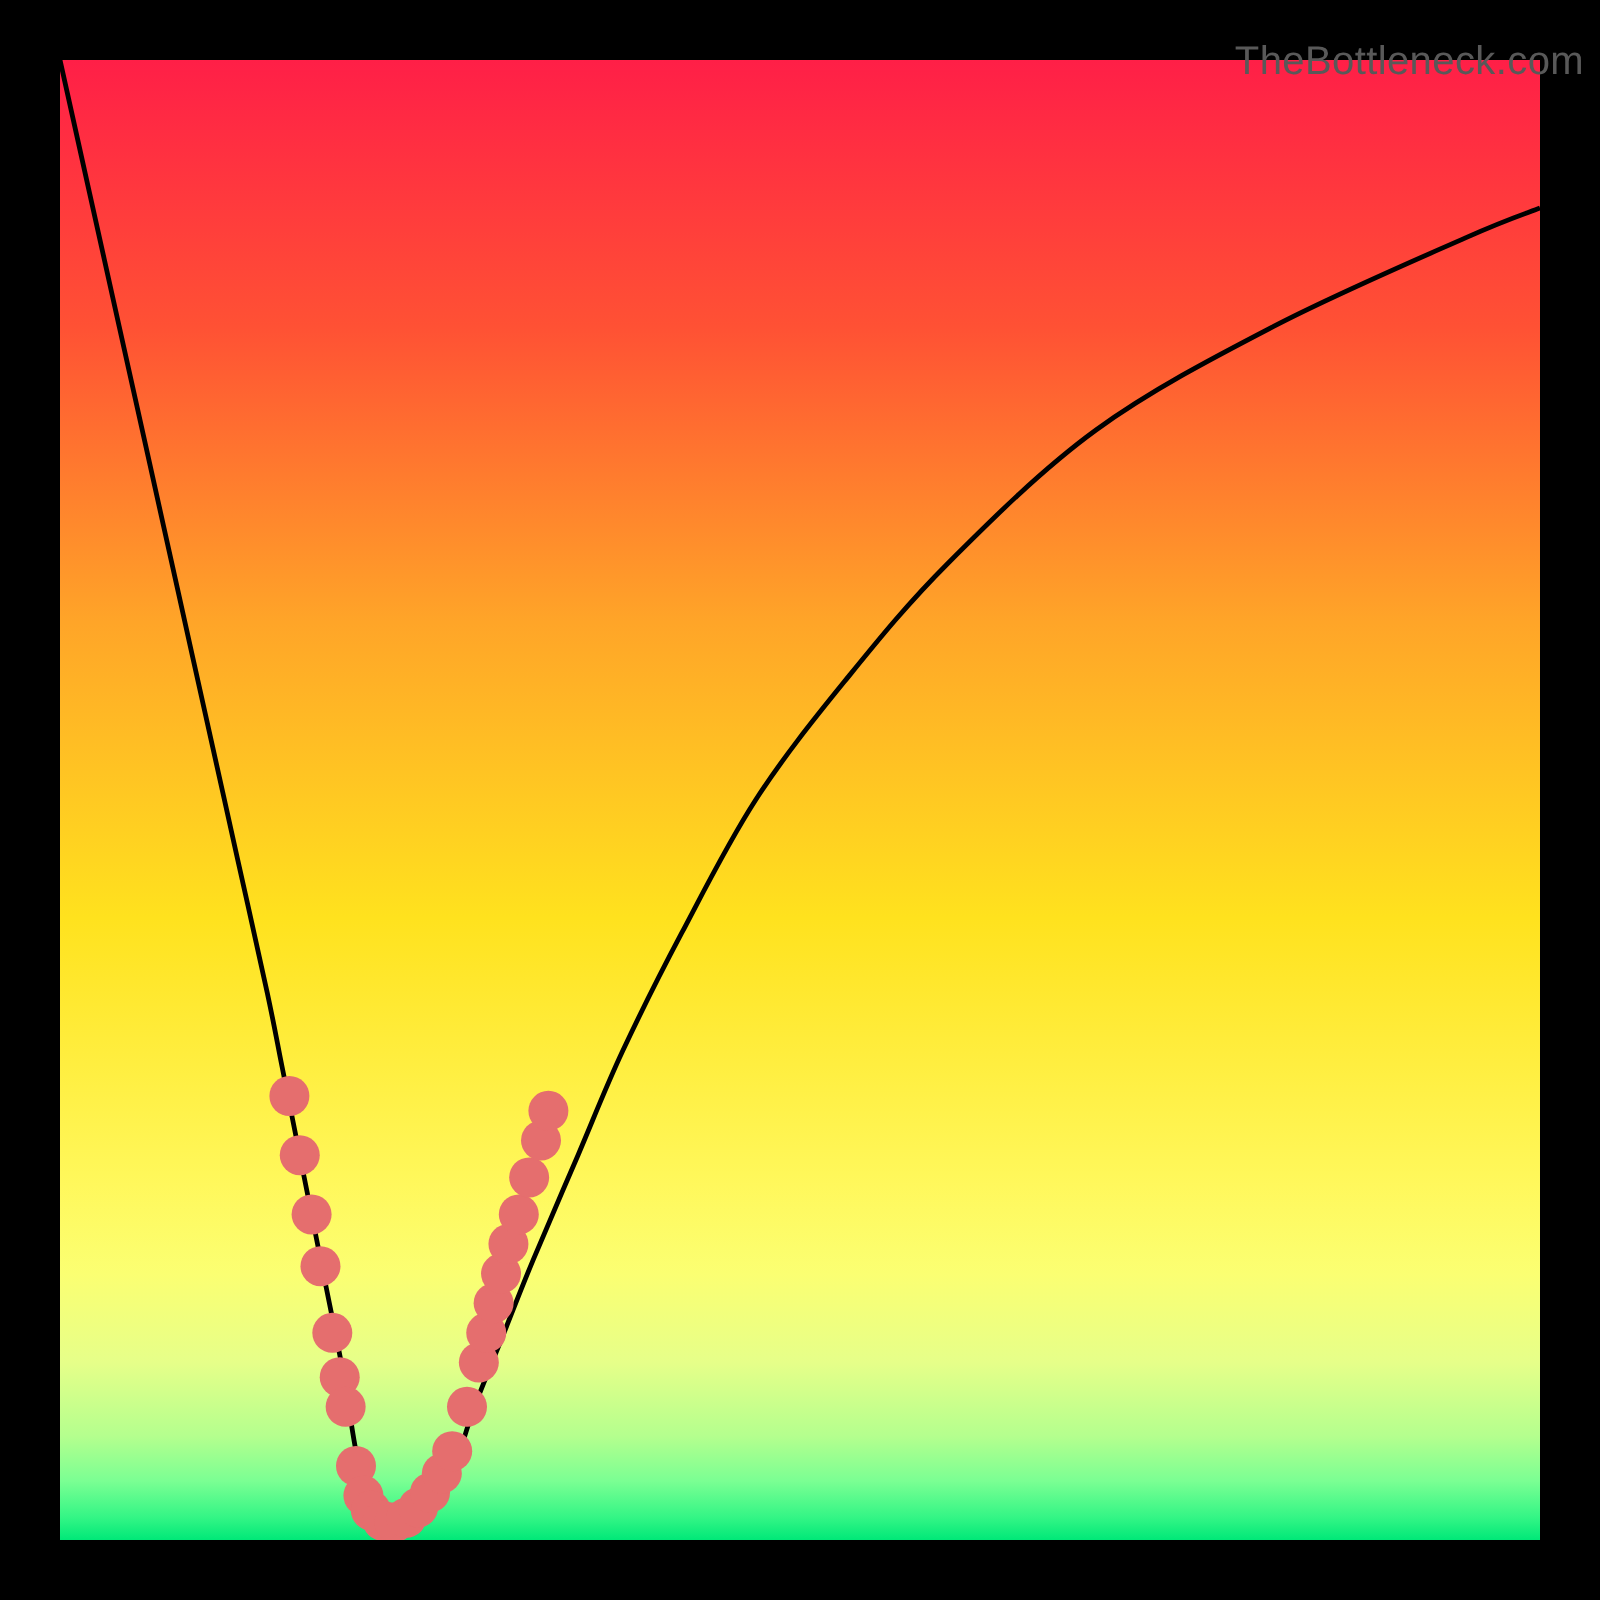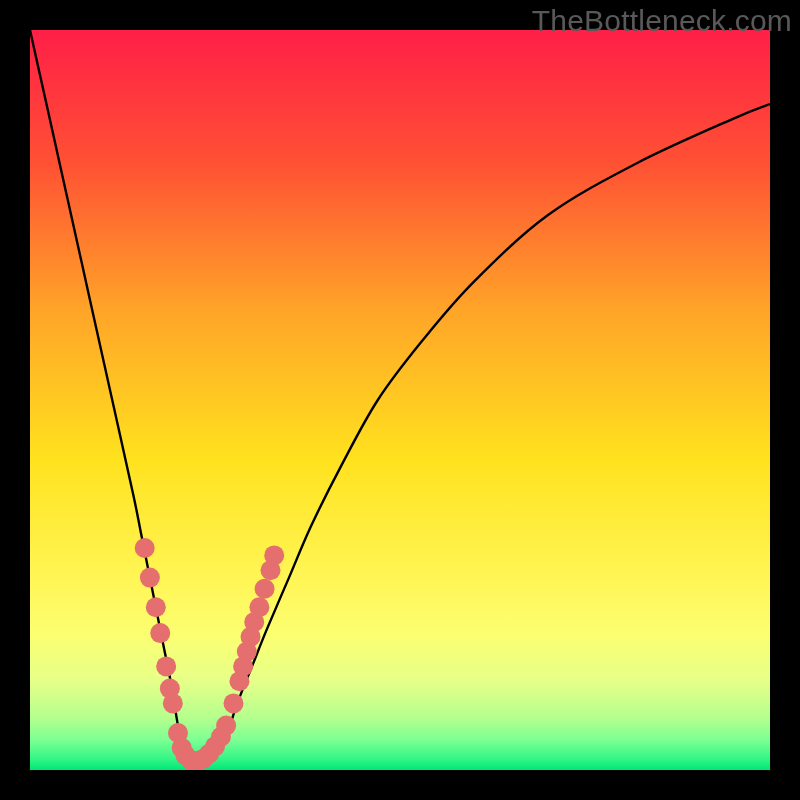--- a/index.html
+++ b/index.html
@@ -18,24 +18,24 @@
   }
   .plot-area {
     position: absolute;
     left: 30px;
     top: 30px;
     width: 740px;
     height: 740px;
   }
   .watermark {
     position: absolute;
-    top: 4px;
+    top: 20px;
     right: 8px;
     color: #595959;
-    font-size: 30px;
+    font-size: 20px;
     font-weight: 500;
     letter-spacing: 0.2px;
     z-index: 10;
   }
   svg { display: block; }
 </style>
 </head>
 <body>
 
 <div class="container">

